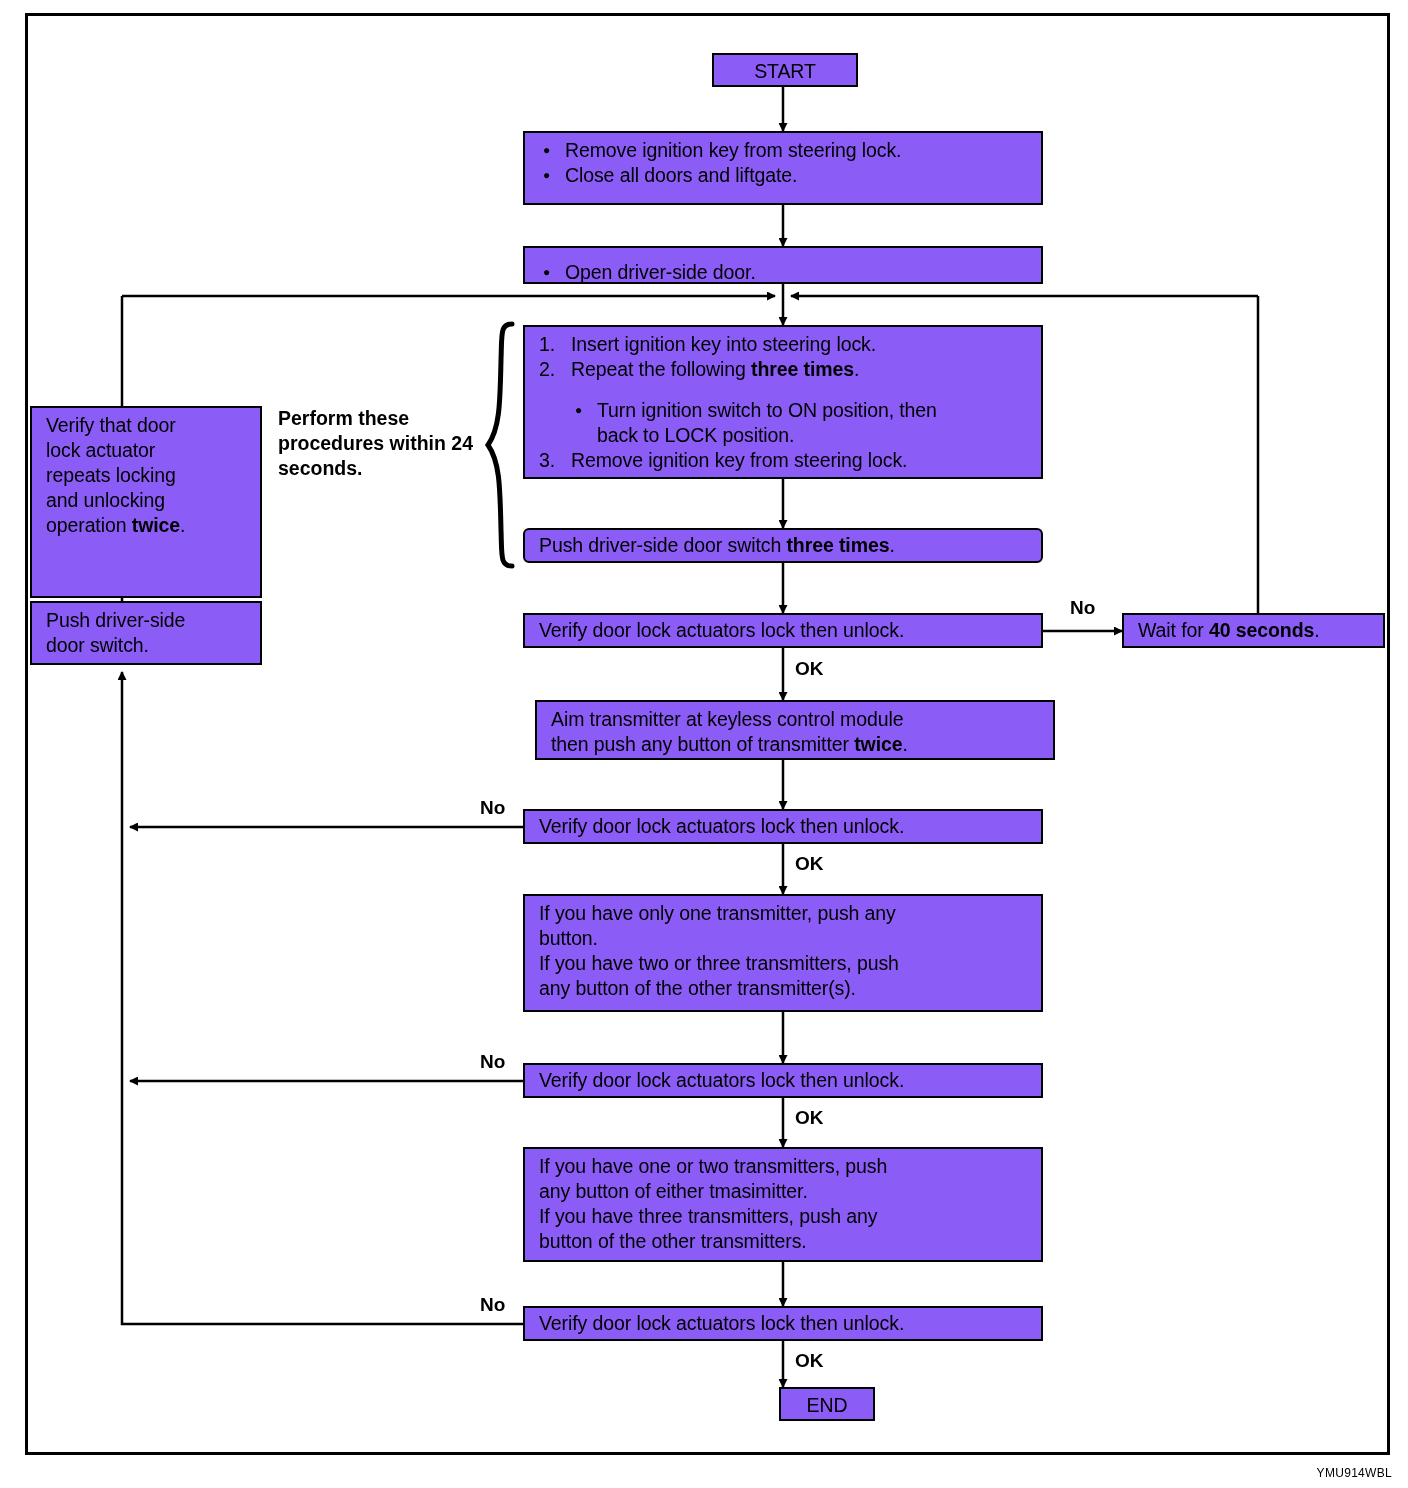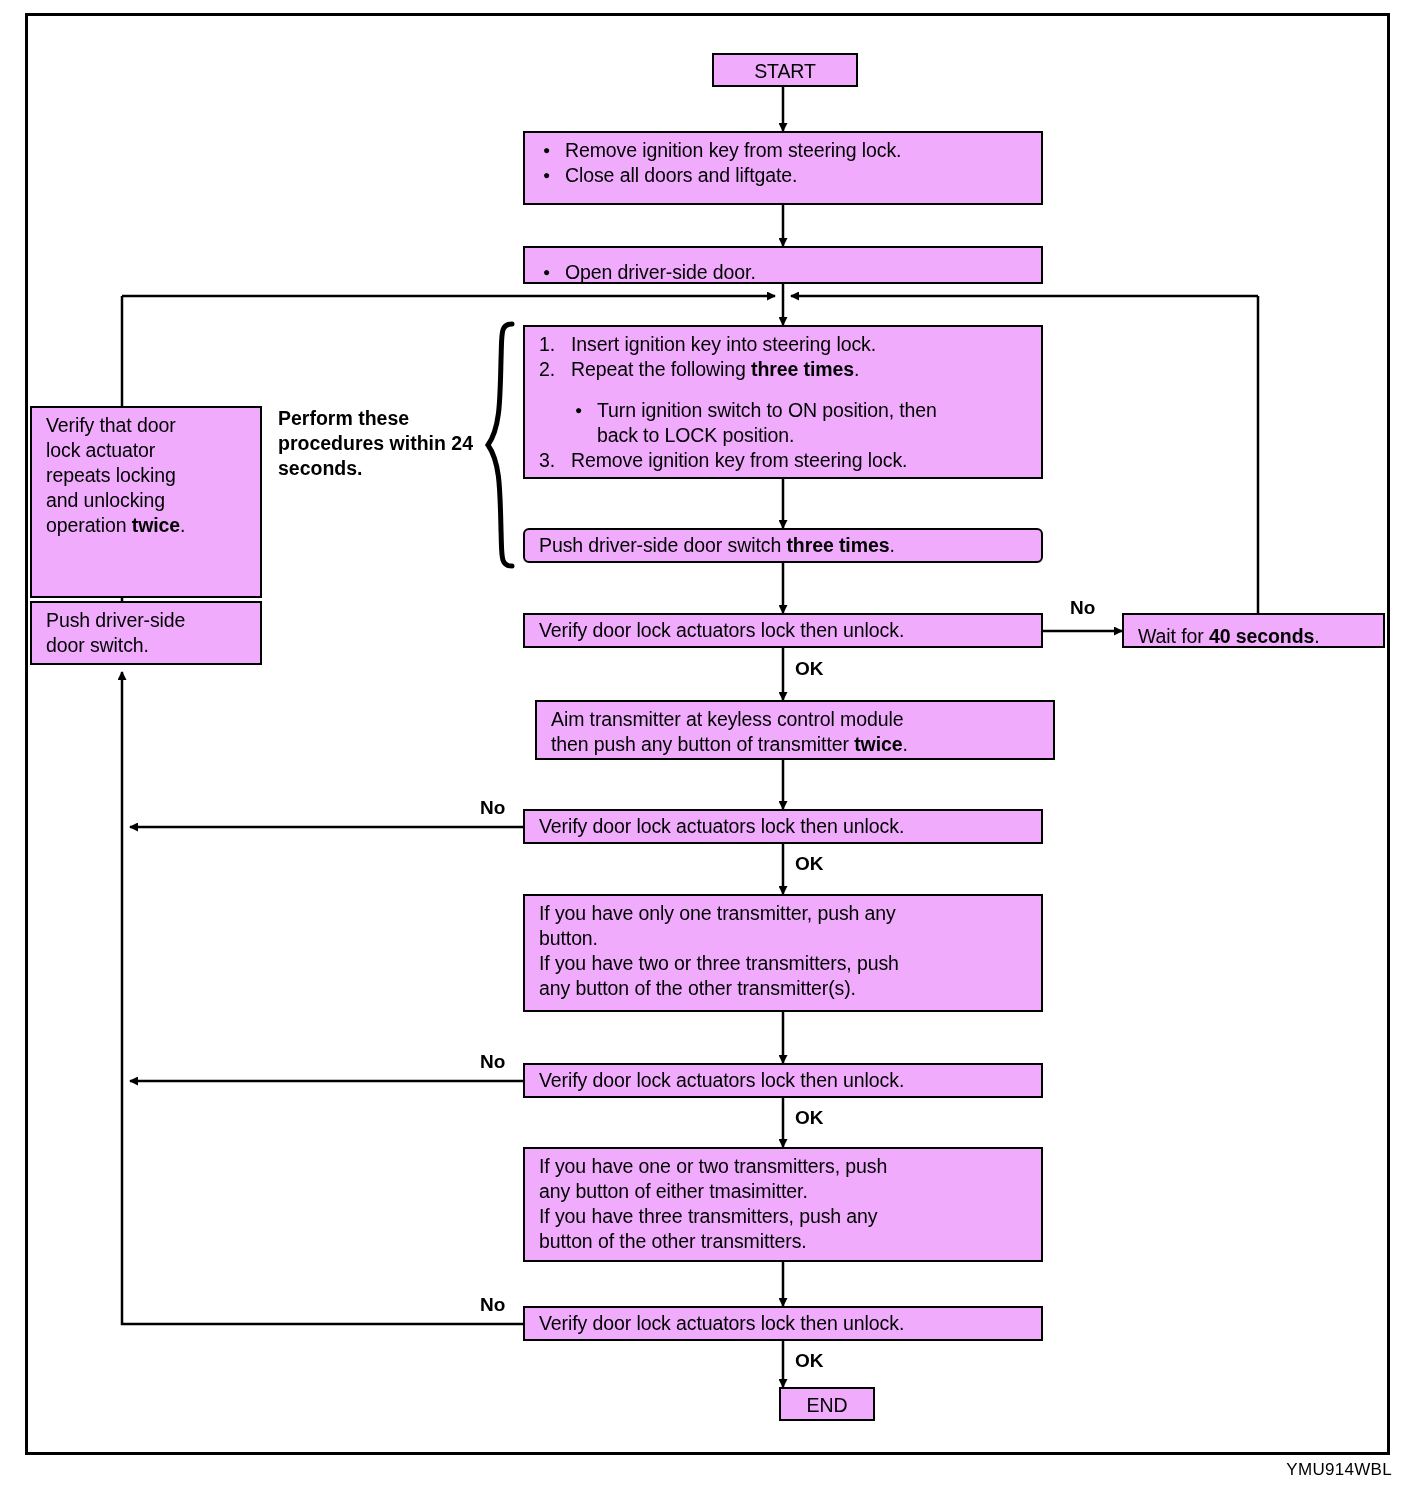--- a/index.html
+++ b/index.html
@@ -1,36 +1,36 @@
 <!DOCTYPE html>
 <html><head>
 <meta charset="utf-8">
 <style>
   html,body{margin:0;padding:0;background:#ffffff;}
   body{width:1408px;height:1488px;font-family:"Liberation Sans",sans-serif;color:#000;}
   #page{position:relative;width:1408px;height:1488px;overflow:hidden;}
   #frame{position:absolute;left:25px;top:13px;width:1365px;height:1442px;border:3px solid #000;box-sizing:border-box;}
   svg#wires{position:absolute;left:0;top:0;width:1408px;height:1488px;}
-  .node{position:absolute;border:2px solid #000;background:#f0abfc;box-sizing:border-box;
+  .node{position:absolute;border:2px solid #000;background:#8b5cf6;box-sizing:border-box;
         font-size:19.5px;line-height:25px;letter-spacing:-0.1px;}
   .node .inner{padding:5px 10px 5px 14px;}
   .terminal{text-align:center;}
   .terminal .inner{padding:4px 10px;}
   .bullets{list-style:none;margin:0;padding:0;}
   .bullets li{position:relative;padding-left:26px;}
   .bullets li:before{content:"\25CF";position:absolute;left:4px;top:0;font-size:12px;line-height:25px;}
   .numlist{list-style:none;margin:0;padding:0;}
   .numlist>li{position:relative;padding-left:32px;}
   .numlist>li>.num{position:absolute;left:0;top:0;}
   .sub{position:relative;padding-left:26px;margin-top:16px;}
   .sub:before{content:"\25CF";position:absolute;left:4px;top:0;font-size:12px;line-height:25px;}
   .lbl{position:absolute;font-size:19px;font-weight:bold;}
   .note{position:absolute;font-size:19.5px;font-weight:bold;line-height:25px;}
   .brace{position:absolute;font-size:0;}
-  .code{position:absolute;right:16px;bottom:8px;font-size:17px;letter-spacing:0.3px;}
+  .code{position:absolute;right:16px;bottom:8px;font-size:12px;letter-spacing:0.3px;}
   b{font-weight:bold;}
 </style>
 </head>
 <body>
 
 <div id="page">
 
   <div id="frame"></div>
 
   <svg id="wires" viewBox="0 0 1408 1488" xmlns="http://www.w3.org/2000/svg">
@@ -127,21 +127,21 @@
 
   <div class="node" style="left:523px;top:528px;width:520px;height:35px;border-radius:6px;">
     <div class="inner" style="padding-top:3px;"><span>Push driver-side door switch </span><b>three times</b><span>.</span></div>
   </div>
 
   <div class="node" style="left:523px;top:613px;width:520px;height:35px;">
     <div class="inner" style="padding-top:3px;">Verify door lock actuators lock then unlock.</div>
   </div>
 
   <div class="node" style="left:1122px;top:613px;width:263px;height:35px;">
-    <div class="inner" style="padding-top:9px;"><span>Wait for </span><b>40 seconds</b><span>.</span></div>
+    <div class="inner" style="padding-top:3px;"><span>Wait for </span><b>40 seconds</b><span>.</span></div>
   </div>
 
   <div class="node" style="left:523px;top:700px;width:520px;height:60px;margin-left:12px;">
     <div class="inner">
       <span>Aim transmitter at keyless control module</span><br>
       <span>then push any button of transmitter </span><b>twice</b><span>.</span>
     </div>
   </div>
 
   <div class="node" style="left:523px;top:809px;width:520px;height:35px;">

